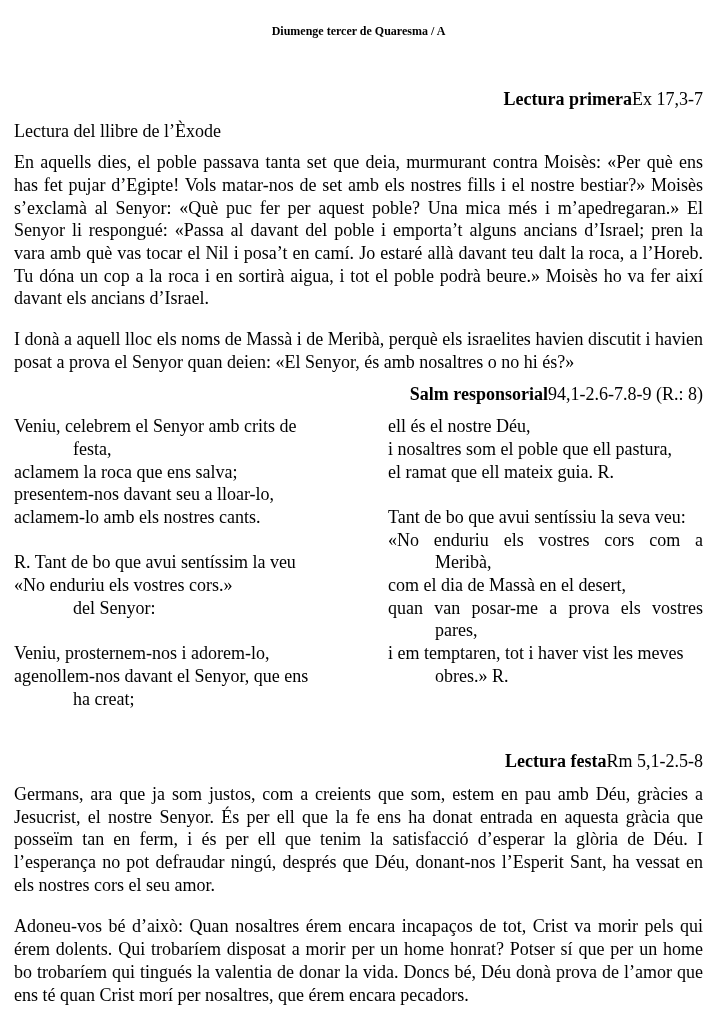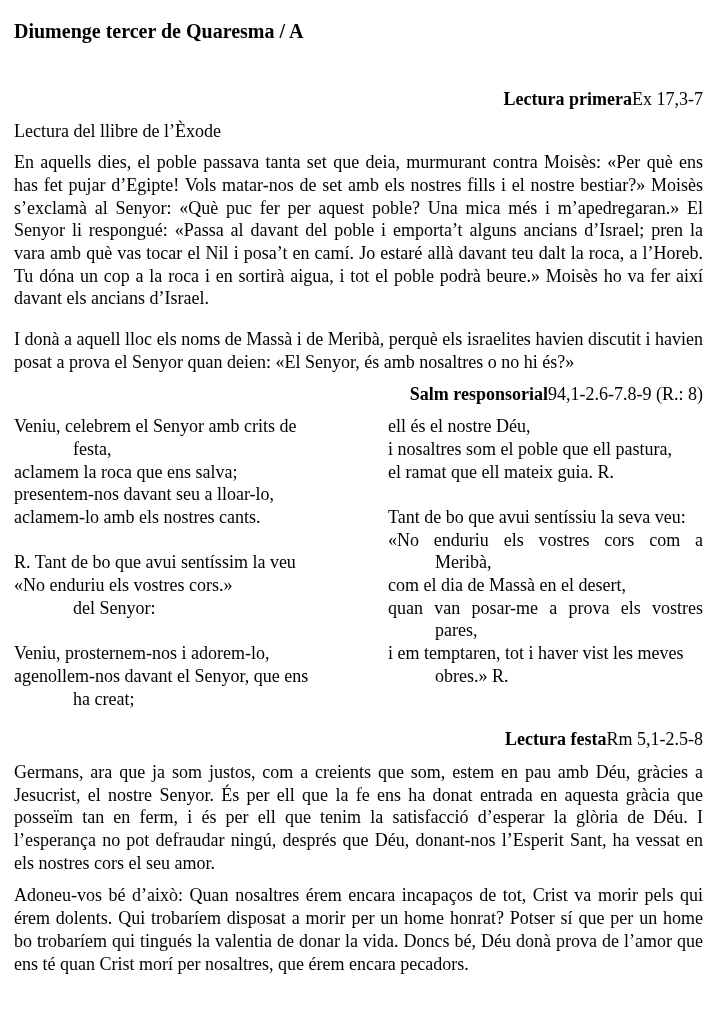--- a/index.html
+++ b/index.html
@@ -12,44 +12,45 @@
     overflow: hidden;
     color: #000000;
     font-family: "Liberation Serif", serif;
     font-size: 18px;
     line-height: 22.7px;
   }
   .page {
     padding: 20px 13px 0 14px;
   }
   .doc-title {
-    font-size: 20px;
+    font-size: 12px;
     font-weight: bold;
+    text-align: center;
     margin-bottom: 45px;
   }
   .heading-row {
     display: flex;
     justify-content: flex-end;
     align-items: baseline;
     margin-bottom: 10px;
   }
   .heading-row.psalm-heading-row { margin-bottom: 9px; }
   .section-heading { font-weight: bold; }
   .section-reference { font-weight: normal; }
   .intro-line { margin-bottom: 8px; }
   .para {
     text-align: justify;
     margin-bottom: 18px;
   }
   .para.tight { margin-bottom: 10px; }
-  .para.mb11 { margin-bottom: 10px; }
+  .para.mb11 { margin-bottom: 19px; }
   .para.last { margin-bottom: 0; }
   .psalm-columns {
     display: flex;
-    margin-bottom: 18px;
+    margin-bottom: 40px;
   }
   .psalm-col.left {
     width: 359px;
     margin-right: 15px;
     flex: none;
   }
   .psalm-col.right {
     flex: 1;
   }
   .pl { min-height: 22.7px; }

